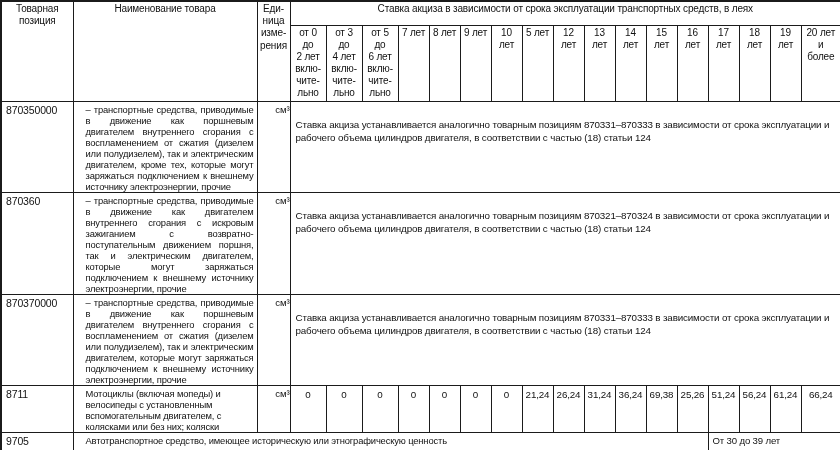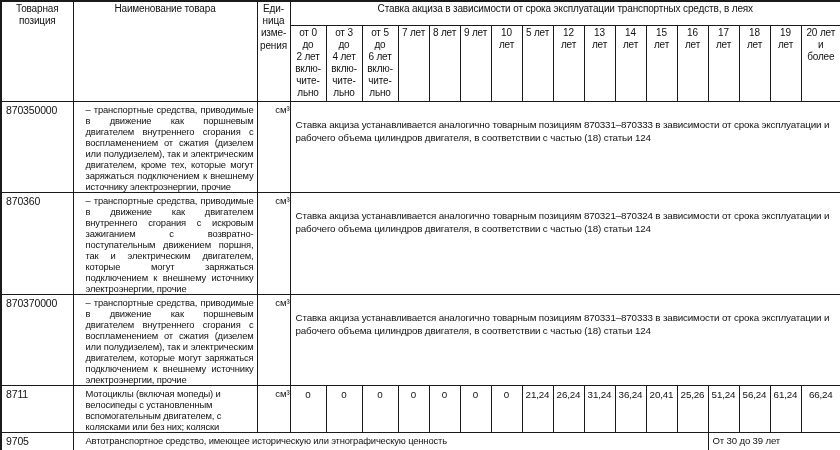--- a/index.html
+++ b/index.html
@@ -189,21 +189,21 @@
       <td class="val">0</td>
       <td class="val">0</td>
       <td class="val">0</td>
       <td class="val">0</td>
       <td class="val">0</td>
       <td class="val">0</td>
       <td class="val">21,24</td>
       <td class="val">26,24</td>
       <td class="val">31,24</td>
       <td class="val">36,24</td>
-      <td class="val">20,41</td>
+      <td class="val">69,38</td>
       <td class="val">25,26</td>
       <td class="val">51,24</td>
       <td class="val">56,24</td>
       <td class="val">61,24</td>
       <td class="val">66,24</td>
     </tr>
 
     <tr class="h-r5">
       <td class="code b-thick">9705</td>
       <td colspan="15" class="name" style="text-align:left">Автотранспортное средство, имеющее историческую или этнографическую ценность</td>

